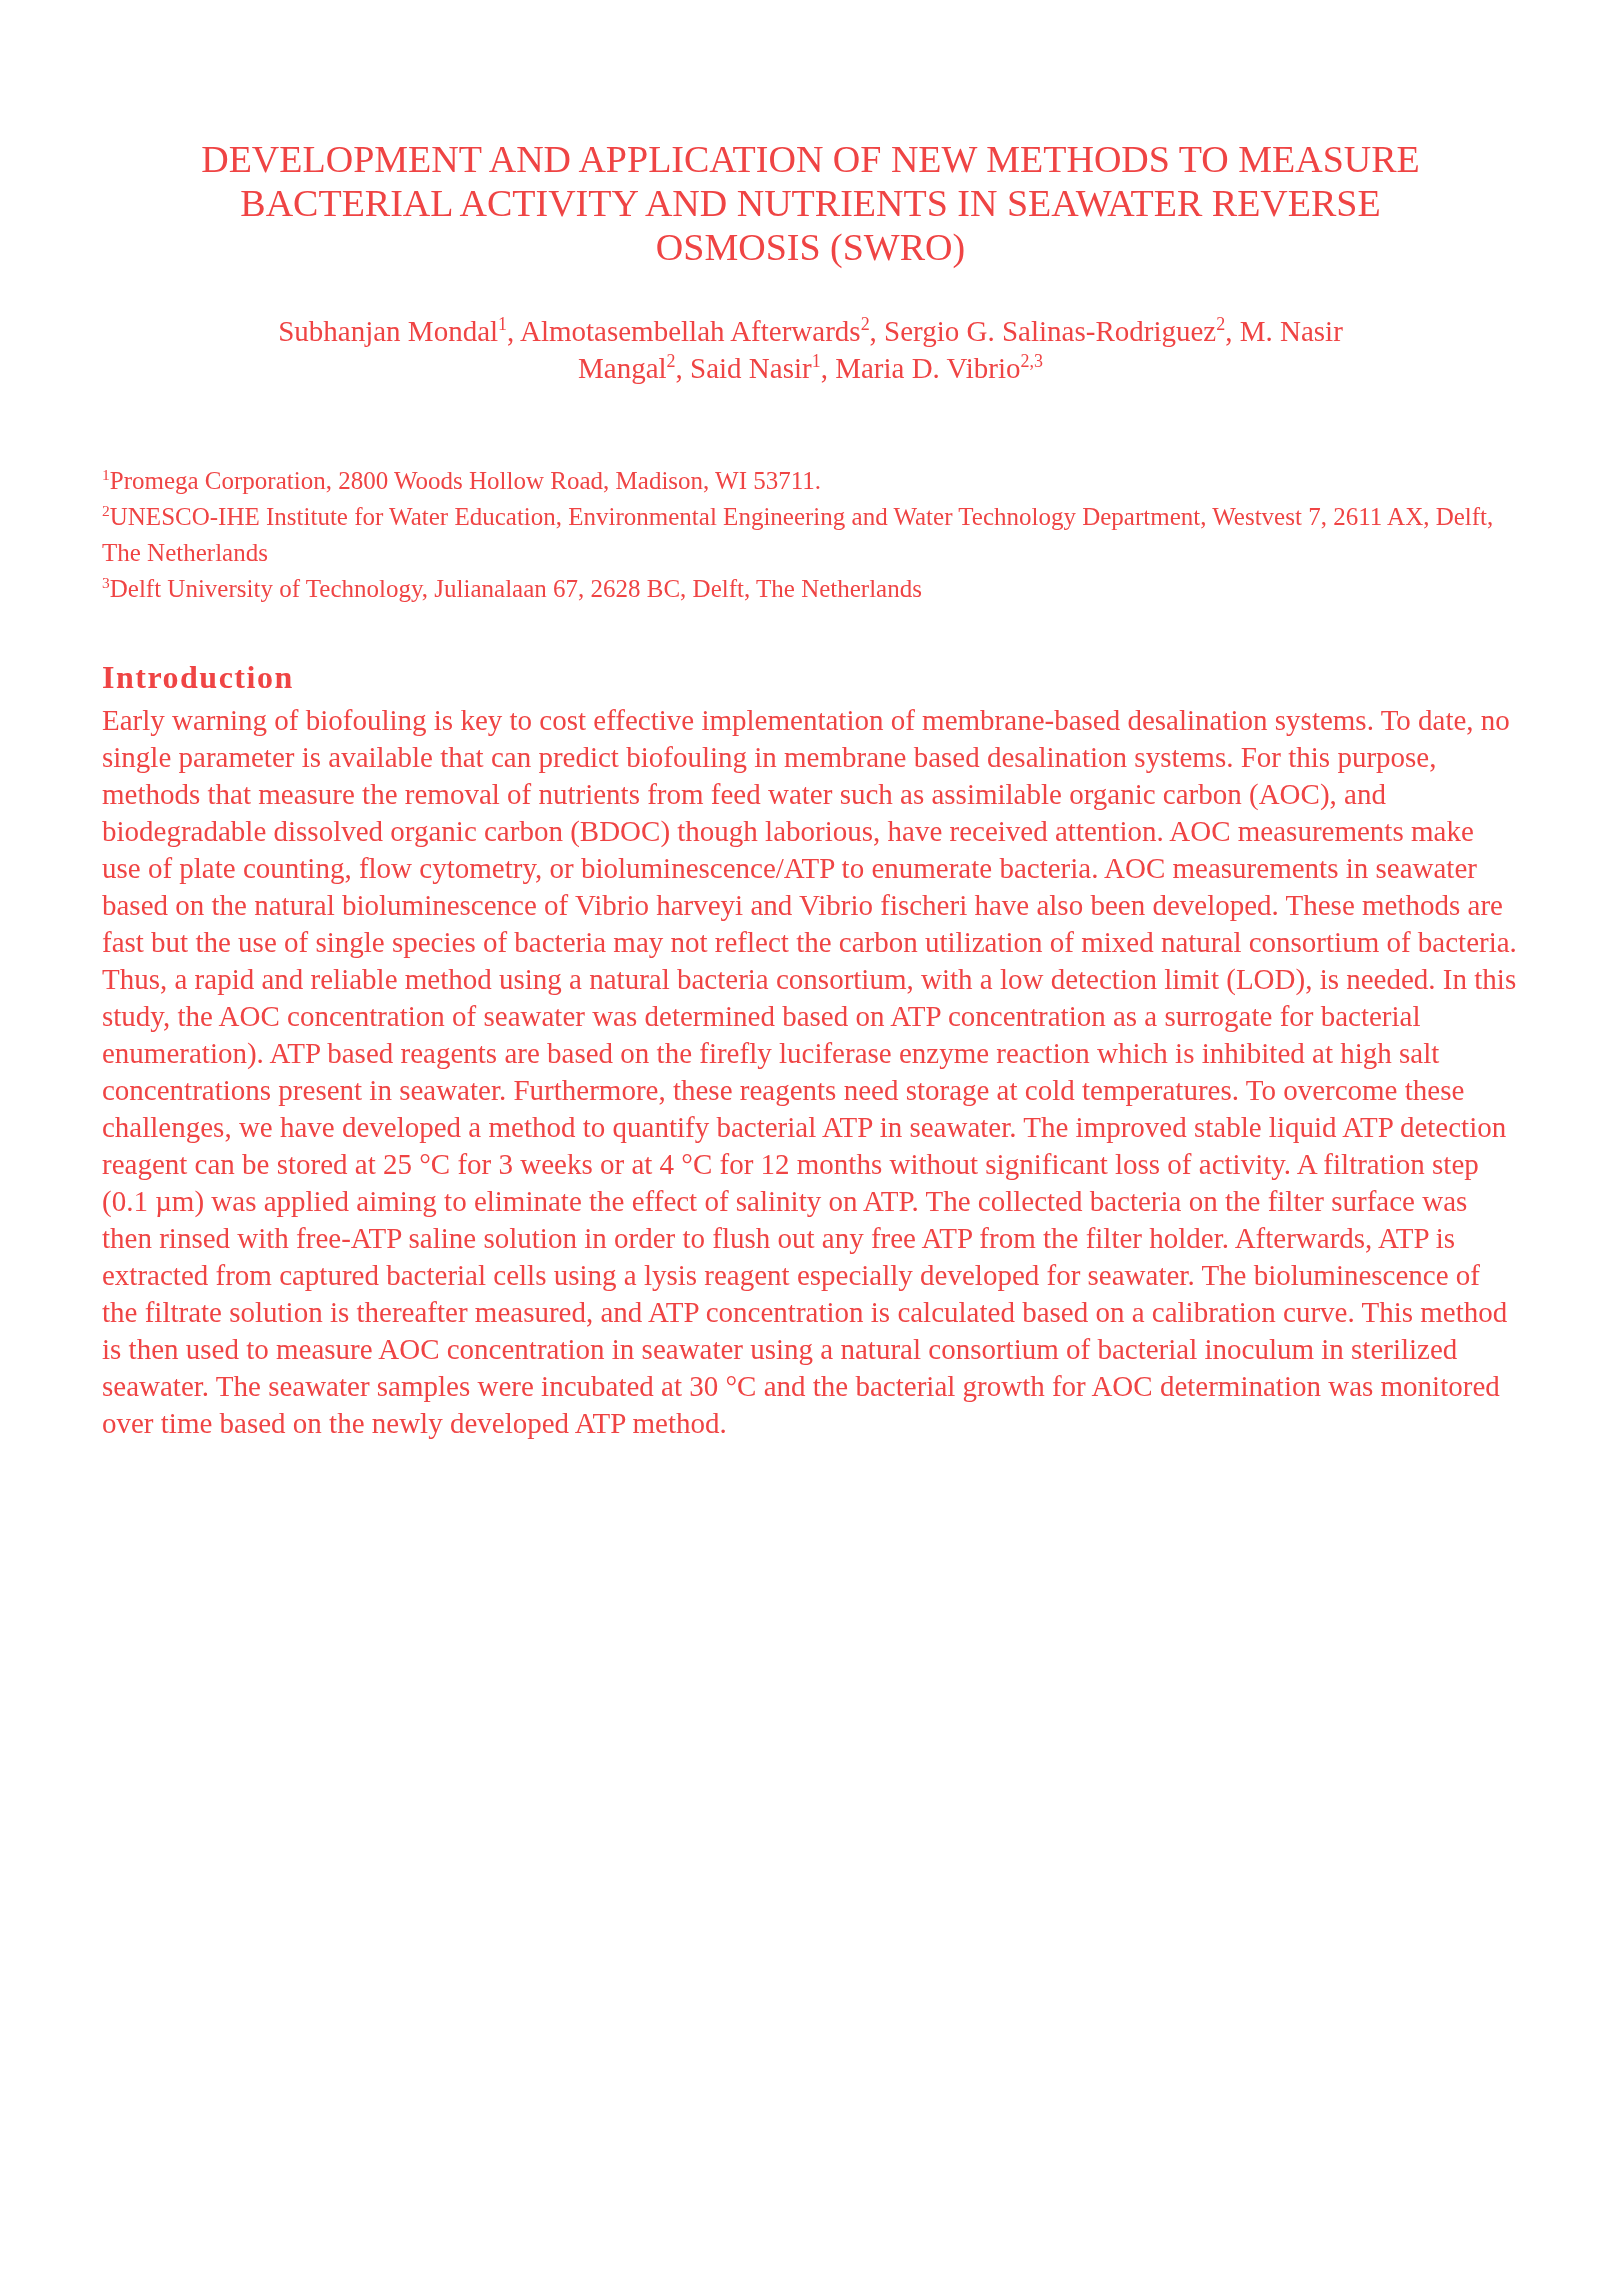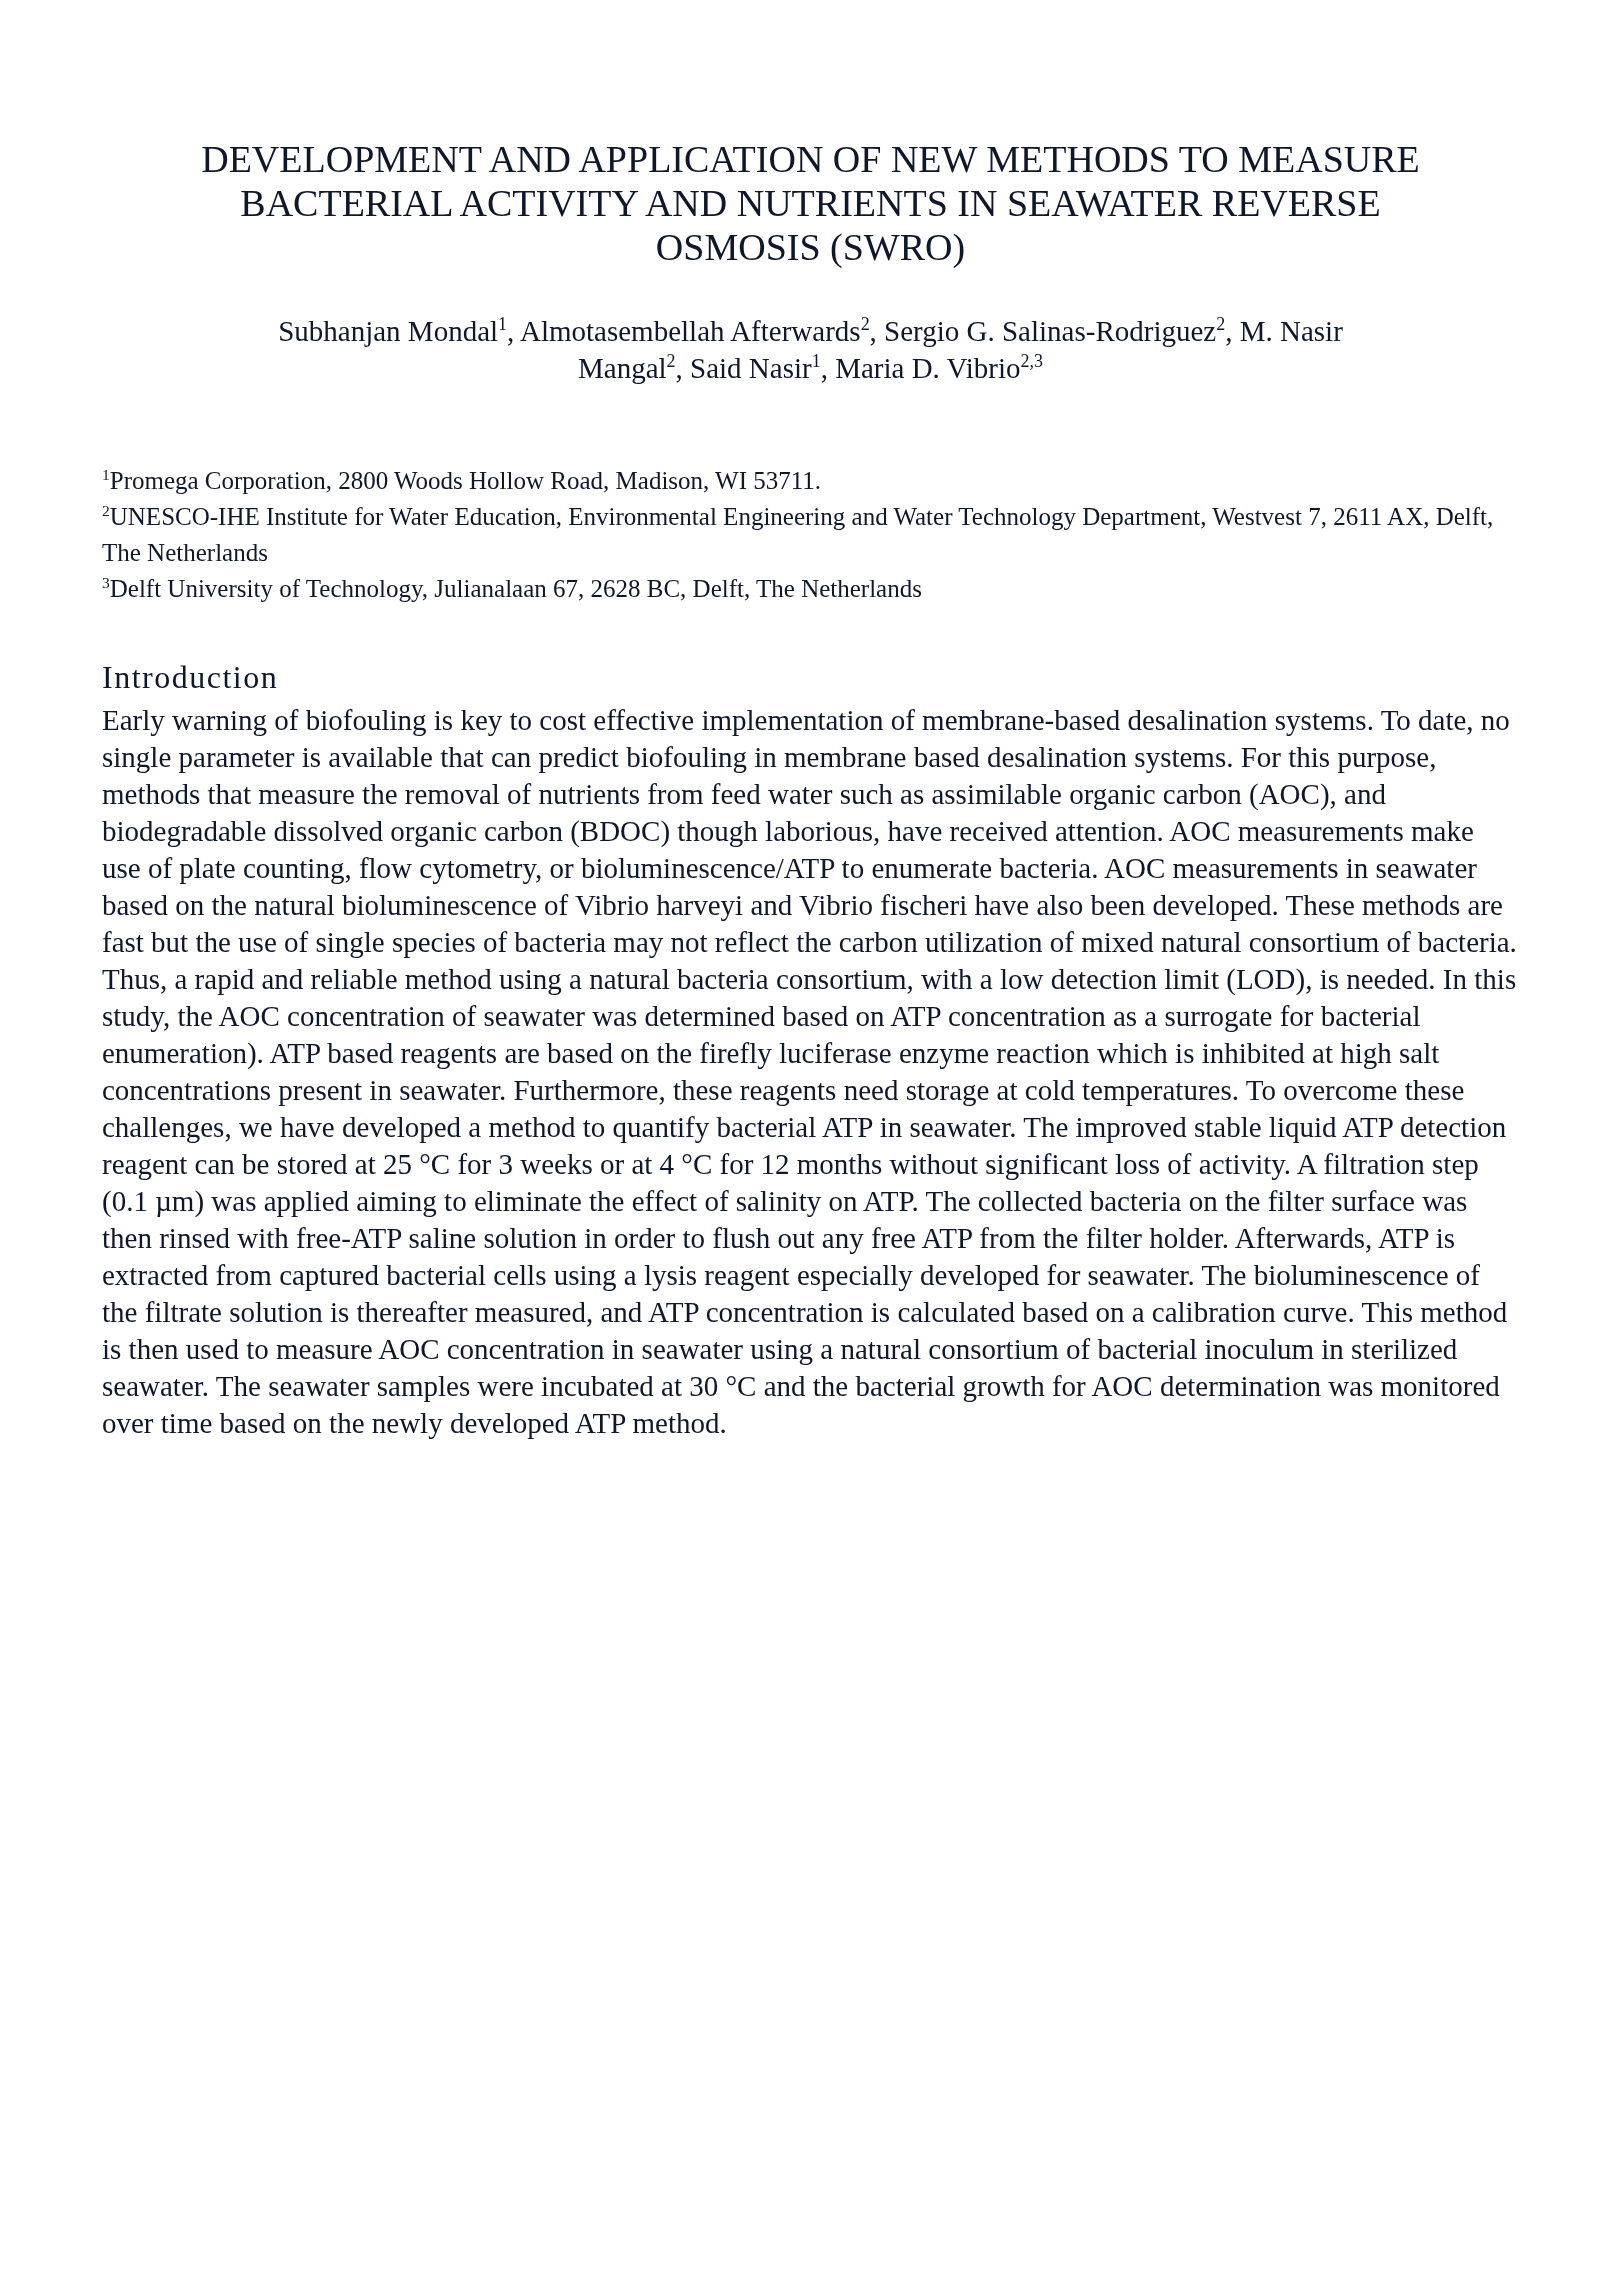--- a/index.html
+++ b/index.html
@@ -5,21 +5,21 @@
   html, body {
     margin: 0;
     padding: 0;
     background: #ffffff;
   }
   .page {
     position: relative;
     width: 1621px;
     height: 2293px;
     background: #ffffff;
-    color: #0f172a;
+    color: #ef4444;
     font-family: "Liberation Serif", serif;
     overflow: hidden;
   }
   .content {
     padding: 0 102px;
   }
   .title {
     margin: 0;
     padding-top: 137px;
     font-size: 38px;
@@ -43,21 +43,21 @@
   .affiliations {
     margin-top: 76px;
     font-size: 25px;
     line-height: 36px;
   }
   .affiliation { margin: 0; }
   .section-heading {
     margin: 51px 0 4.9px 0;
     font-size: 32px;
     line-height: 39px;
-    font-weight: normal;
+    font-weight: bold;
     letter-spacing: 1.5px;
   }
   .body-text {
     margin: 0;
     font-size: 29px;
     line-height: 37px;
     text-align: left;
   }
 </style>
 </head>

